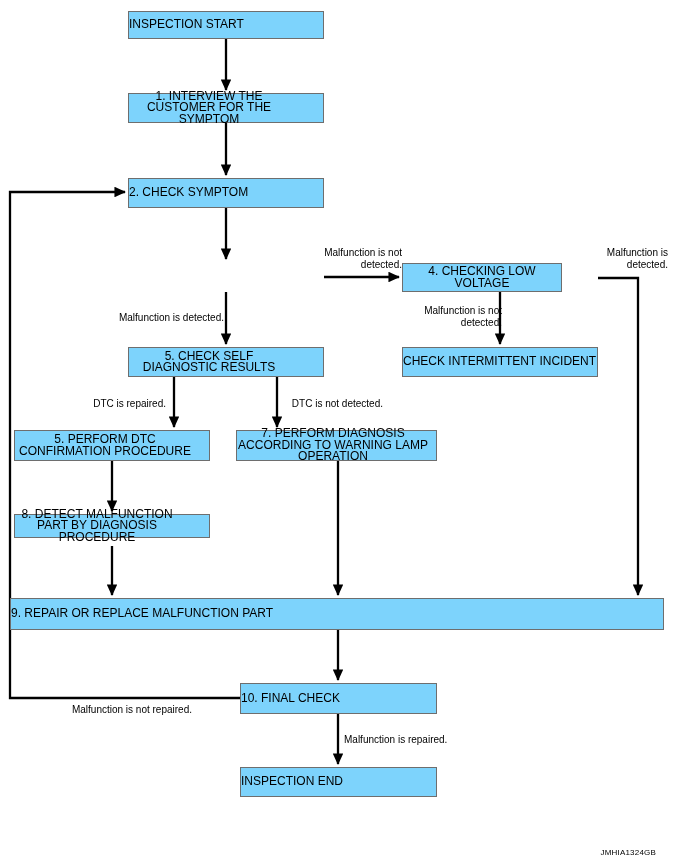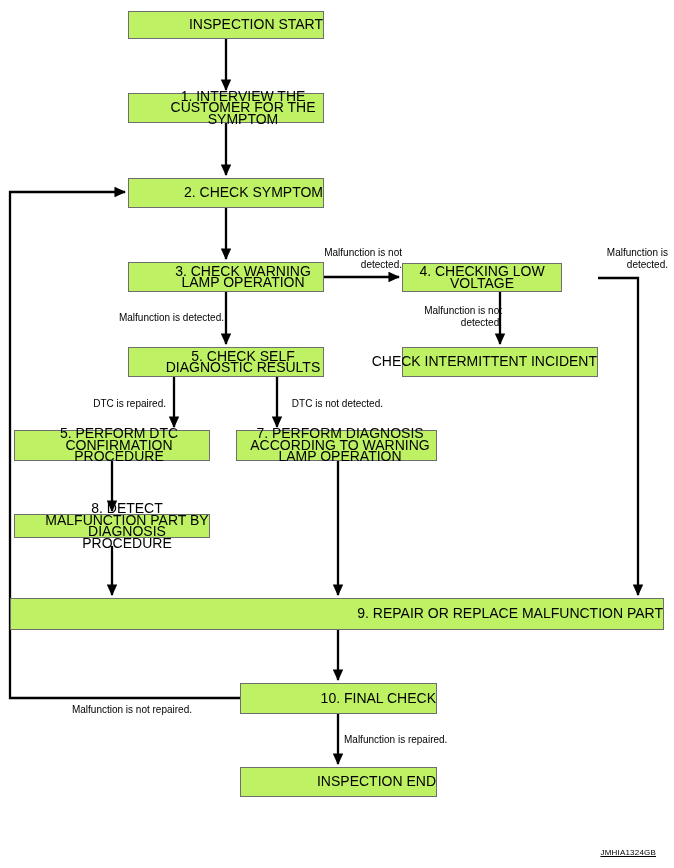--- a/index.html
+++ b/index.html
@@ -2,36 +2,36 @@
 <html><head>
 <meta charset="utf-8">
 <style>
   html,body { margin:0; padding:0; background:#ffffff; }
   #canvas {
     position:relative; width:674px; height:868px; background:#ffffff;
     font-family:"Liberation Sans", sans-serif; color:#000;
     overflow:hidden;
   }
   .node {
-    position:absolute; box-sizing:border-box; background:#bef264;
+    position:absolute; box-sizing:border-box; background:#7dd3fc;
     border:1.6px solid #6e6e6e;
-    display:flex; align-items:center; justify-content:flex-end;
-    text-align:center; font-size:14px; line-height:11.5px; color:#000;
+    display:flex; align-items:center; justify-content:flex-start;
+    text-align:center; font-size:12px; line-height:11.5px; color:#000;
   }
   .nt { display:inline-block; }
   .elabel {
     position:absolute; font-size:10px; line-height:12px; color:#000;
     text-align:right;
   }
   .nowrap { white-space:nowrap; }
   svg.edges { position:absolute; left:0; top:0; }
   .flow { stroke:#000; stroke-width:2.3; fill:none; }
   .figcode {
     position:absolute; font-size:8px; line-height:9px; color:#000;
-    text-align:right; letter-spacing:0.2px;text-decoration:underline;
+    text-align:right; letter-spacing:0.2px;
   }
 </style>
 </head>
 <body>
 
 <div id="canvas">
 
   <svg class="edges" width="674" height="868" aria-hidden="true">
     <defs>
       <marker id="ah" markerWidth="5" markerHeight="4.6" refX="4.6" refY="2.3" orient="auto" markerUnits="strokeWidth">
@@ -60,23 +60,20 @@
   </div>
 
   <div class="node" style="left:128px; top:93px; width:196px; height:30px">
     <span class="nt" style="max-width:160px">1. INTERVIEW THE CUSTOMER FOR THE SYMPTOM</span>
   </div>
 
   <div class="node" style="left:128px; top:178px; width:196px; height:30px">
     <span class="nt">2. CHECK SYMPTOM</span>
   </div>
 
-  <div class="node" style="left:128px; top:262px; width:196px; height:30px">
-    <span class="nt" style="max-width:160px">3. CHECK WARNING LAMP OPERATION</span>
-  </div>
 
   <div class="node" style="left:402px; top:263px; width:160px; height:29px">
     <span class="nt">4. CHECKING LOW VOLTAGE</span>
   </div>
 
   <div class="node" style="left:402px; top:347px; width:196px; height:30px">
     <span class="nt nowrap">CHECK INTERMITTENT INCIDENT</span>
   </div>
 
   <div class="node" style="left:128px; top:347px; width:196px; height:30px">

